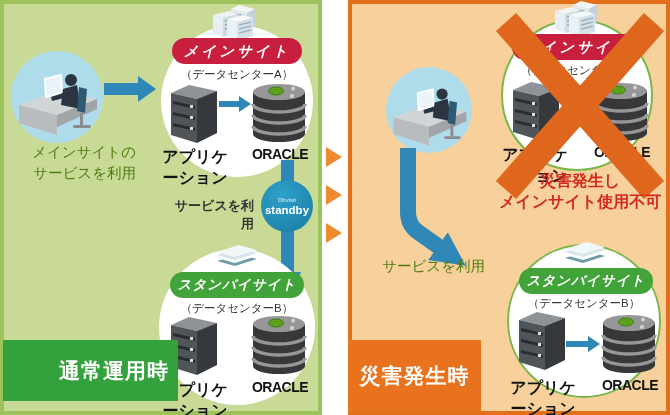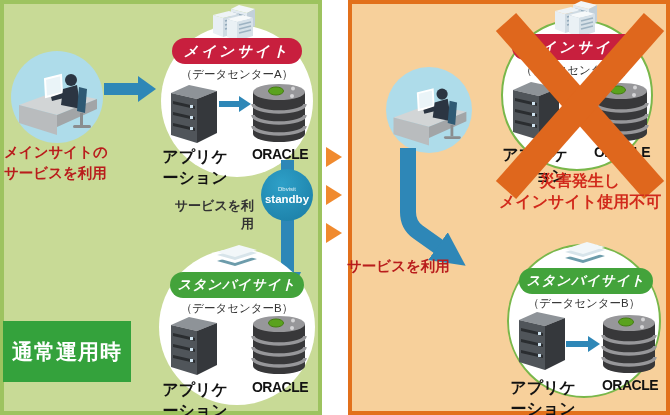--- a/index.html
+++ b/index.html
@@ -14,22 +14,22 @@
   .site-circle.ringed{border:2px solid #79b74a;}
   .pill{position:absolute;height:26px;border-radius:14px;color:#fff;font-weight:bold;
         display:flex;align-items:center;justify-content:center;box-sizing:border-box;font-style:italic;}
   .pill-main{background:#c81f3e;font-size:14.5px;letter-spacing:3px;}
   .pill-standby{background:#43a33b;font-size:13.5px;letter-spacing:1px;}
   .dc-label{position:absolute;left:0;right:0;text-align:center;font-size:11.5px;
             font-weight:normal;color:#333;}
   .unit-label{position:absolute;text-align:center;font-weight:bold;color:#121212;}
   .app-label{font-size:16px;}
   .db-label{font-size:14px;letter-spacing:-0.5px;}
-  .caption{position:absolute;text-align:left;font-size:14.5px;line-height:21px;
-           font-weight:bold;color:#b91c1c;}
+  .caption{position:absolute;text-align:right;font-size:14.5px;line-height:21px;
+           font-weight:normal;color:#4d7c0f;}
   .mode-box{position:absolute;display:flex;align-items:center;justify-content:center;
             color:#fff;font-weight:bold;font-size:21px;letter-spacing:1px;}
   .mode-normal{background:#34a23c;}
   .mode-disaster{background:#e8721d;}
   .warning{position:absolute;text-align:center;font-size:16px;line-height:21px;
            font-weight:bold;color:#d1291b;}
   .sync-label{position:absolute;font-size:13px;font-weight:bold;color:#333;text-align:right;}
   .sync-badge{position:absolute;width:52px;height:52px;border-radius:50%;
               background:radial-gradient(circle at 40% 30%,#2ea0c8,#1a7ba3);
               display:flex;flex-direction:column;align-items:center;justify-content:center;
@@ -129,21 +129,21 @@
     <div>サービスを利用</div>
   </div>
 
   <div class="abs" style="left:271px;top:160px;">
     <svg width="32" height="146" viewBox="0 0 32 146">
       <rect x="10" y="0" width="13" height="118" fill="#2e87b7"></rect>
       <polygon points="2,112 30,112 16,142" fill="#2e87b7"></polygon>
     </svg>
   </div>
   <div class="sync-label" style="left:168px;top:197px;width:86px;">サービスを利用</div>
-  <div class="sync-badge" style="left:261px;top:169px;align-items:center;">
+  <div class="sync-badge" style="left:261px;top:180px;align-items:center;">
     <div class="brand">Dbvisit</div>
     <div class="prod">standby</div>
   </div>
 
   <div class="site-circle" style="left:159px;top:249px;width:156px;height:156px;">
     <div class="abs" style="left:54px;top:-6px;">
       <svg width="48" height="28" viewBox="0 0 48 28">
         <polygon points="4,18 26,11 44,16 22,23" fill="#6d9cab"></polygon>
         <polygon points="4,15 26,8 44,13 22,20" fill="#ffffff"></polygon>
         <polygon points="4,12 26,5 44,10 22,17" fill="#d7e4ea"></polygon>
@@ -175,21 +175,21 @@
         <ellipse cx="28" cy="15" rx="26" ry="8" fill="#97979a"></ellipse>
         <ellipse cx="25" cy="14" rx="7.5" ry="4" fill="#5aa21e" stroke="#447c12" stroke-width="1"></ellipse>
         <circle cx="42" cy="11.5" r="2" fill="#d5d5d7"></circle>
         <circle cx="41" cy="19" r="2" fill="#d5d5d7"></circle>
       </svg>
     </div>
     <div class="unit-label app-label" style="left:-4px;top:131px;width:80px;">アプリケーション</div>
     <div class="unit-label db-label" style="left:86px;top:130px;width:70px;">ORACLE</div>
   </div>
 
-  <div class="mode-box mode-normal" style="left:3px;top:321px;width:128px;height:61px;">通常運用時</div>
+  <div class="mode-box mode-normal" style="left:3px;top:340px;width:128px;height:61px;padding-left:47px;">通常運用時</div>
 
   <div class="flow-arrow" style="left:326px;top:147px;"></div>
   <div class="flow-arrow" style="left:326px;top:185px;"></div>
   <div class="flow-arrow" style="left:326px;top:223px;"></div>
 
   <div class="panel panel-disaster"></div>
 
   <div class="abs" style="left:386px;top:67px;width:86px;height:86px;">
     <svg width="86" height="86" viewBox="0 0 92 92">
       <circle cx="46" cy="46" r="46" fill="#aedcea"></circle>
@@ -322,14 +322,15 @@
         <ellipse cx="28" cy="15" rx="26" ry="8" fill="#97979a"></ellipse>
         <ellipse cx="25" cy="14" rx="7.5" ry="4" fill="#5aa21e" stroke="#447c12" stroke-width="1"></ellipse>
         <circle cx="42" cy="11.5" r="2" fill="#d5d5d7"></circle>
         <circle cx="41" cy="19" r="2" fill="#d5d5d7"></circle>
       </svg>
     </div>
     <div class="unit-label app-label" style="left:-6px;top:132px;width:80px;">アプリケーション</div>
     <div class="unit-label db-label" style="left:86px;top:131px;width:70px;">ORACLE</div>
   </div>
 
+  <div class="mode-box mode-disaster" style="left:348px;top:340px;width:133px;height:72px;">災害発生時</div>
 
 </div>
 
 </body></html>

